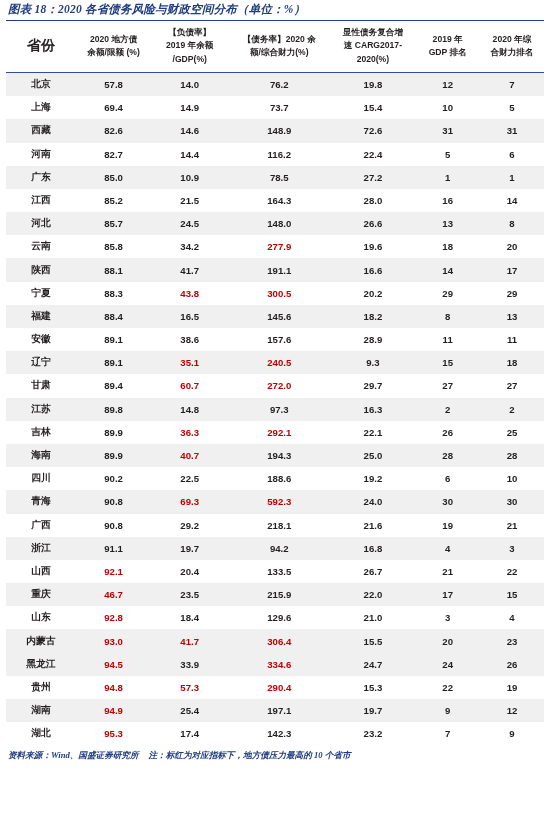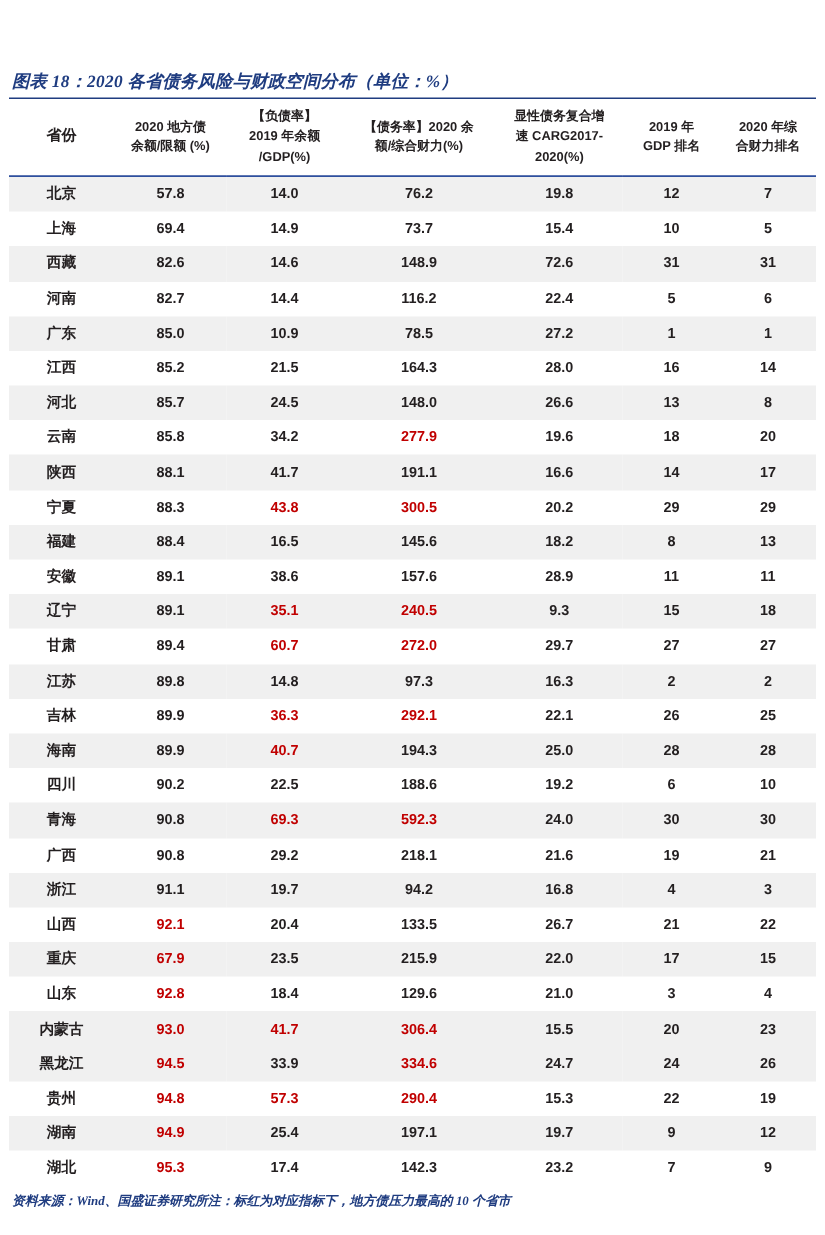--- a/index.html
+++ b/index.html
@@ -17,21 +17,20 @@
     box-sizing:border-box;
     padding:0 6px;
     display:flex;
     flex-direction:column;
   }
 
   
   .title-bar{
     padding:2px 2px 3px 2px;
     border-bottom:1.6px solid #1F3C80;
-    margin-top:45px;
   }
   .title-text{
     font-family:"Liberation Serif","DejaVu Serif",serif;
     font-size:11.5px;
     font-weight:bold;
     font-style:italic;
     color:#1F3C80;
     letter-spacing:0.2px;
     white-space:nowrap;
   }
@@ -55,21 +54,21 @@
     font-weight:bold;
     color:#231F20;
     font-size:8.6px;
     line-height:1.55;
     padding:5px 2px 6px 2px;
     border-bottom:1.6px solid #2E4F9E;
   }
   thead tr.head-row th .hl{display:block;}
   thead tr.head-row th.province-head{
     font-family:"Liberation Serif","DejaVu Serif",serif;
-    font-size:10px;
+    font-size:14px;
   }
 
   tbody tr{height:19px;}
   tbody tr.alt{background:#F0F0F0;}
   tbody td{
     text-align:center;
     vertical-align:middle;
     font-weight:bold;
     color:#231F20;
     font-size:9.6px;
@@ -96,21 +95,21 @@
   
   .source{
     padding:5px 2px 0 2px;
     font-family:"Liberation Serif","DejaVu Serif",serif;
     font-style:italic;
     font-weight:bold;
     font-size:8.6px;
     color:#1F3C80;
     white-space:nowrap;
   }
-  .source .note{font-style:italic;}
+  .source .note{margin-left:10px;font-style:italic;}
 </style>
 </head>
 <body>
 
 <div class="exhibit">
 
   <div class="title-bar">
     <div class="title-text">图表 18：2020 各省债务风险与财政空间分布（单位：%）</div>
   </div>
 
@@ -351,21 +350,21 @@
           <td class="province">山西</td>
           <td class="hot">92.1</td>
           <td>20.4</td>
           <td>133.5</td>
           <td>26.7</td>
           <td>21</td>
           <td>22</td>
         </tr>
         <tr class="alt">
           <td class="province">重庆</td>
-          <td class="hot">67.9</td>
+          <td class="hot">46.7</td>
           <td>23.5</td>
           <td>215.9</td>
           <td>22.0</td>
           <td>17</td>
           <td>15</td>
         </tr>
         <tr>
           <td class="province">山东</td>
           <td class="hot">92.8</td>
           <td>18.4</td>

